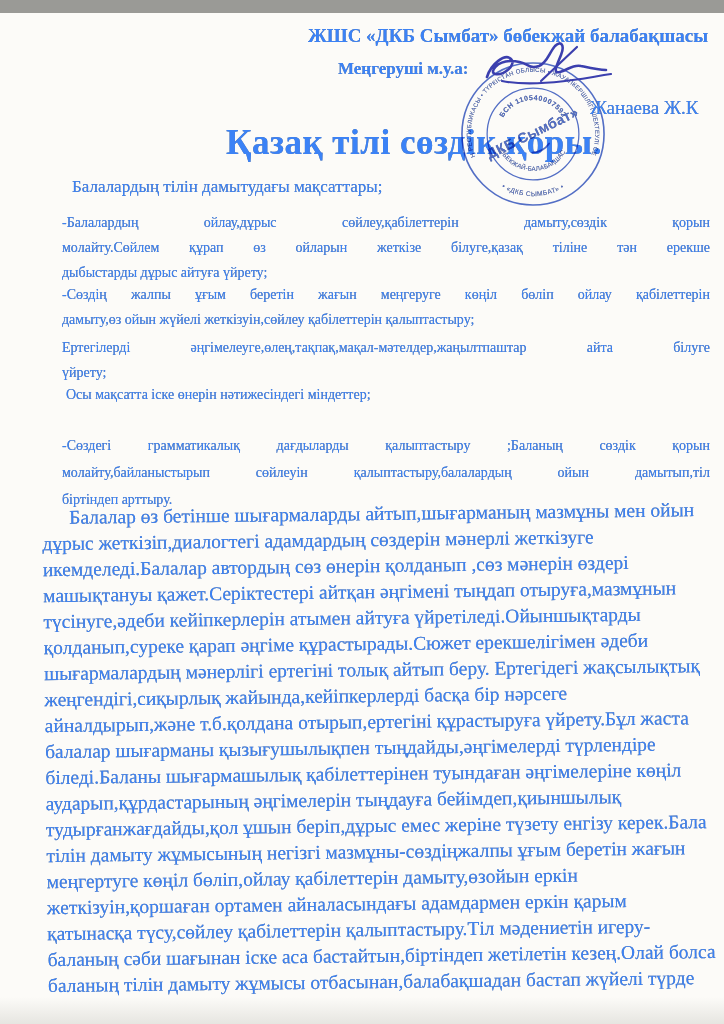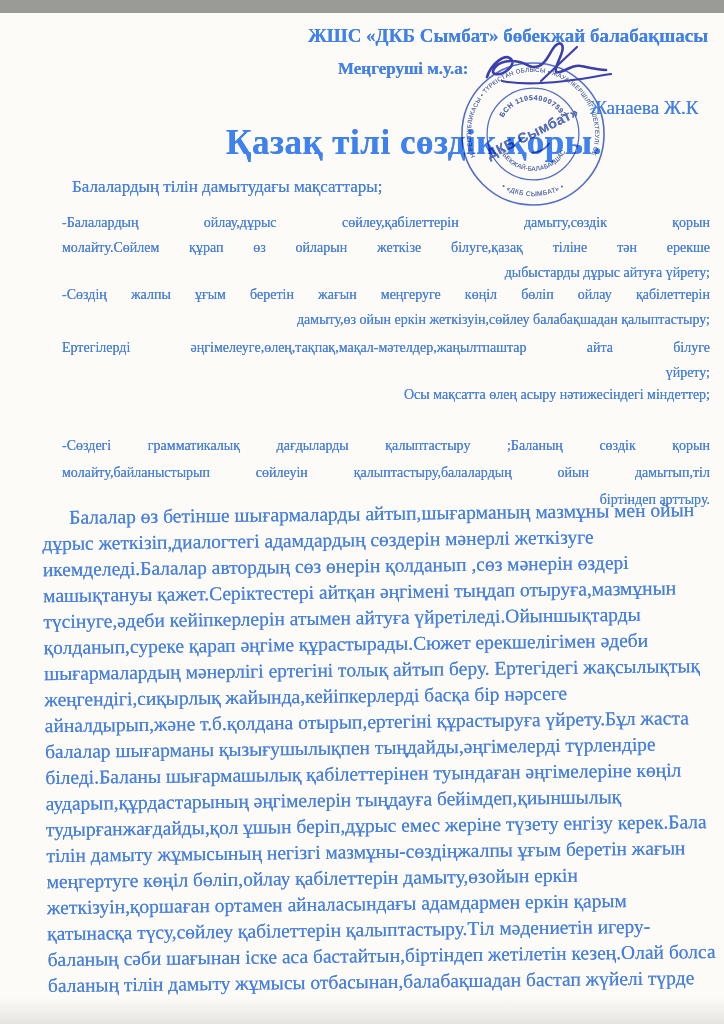--- a/index.html
+++ b/index.html
@@ -24,21 +24,21 @@
   .stamp text { font-family:"Liberation Sans", sans-serif; fill:#4a68c8; }
 
   .goals { position:absolute; left:72px; top:164px; font-size:17px; }
   .para  { position:absolute; left:62px; right:14px; font-size:14px; line-height:25px; }
   .p1 { top:197px; }
   .p2 { top:269px; }
   .p3 { top:322px; }
   .p4 { top:369px; left:66px; }
   .p5 { top:419px; line-height:27px; }
   .jl { text-align:justify; text-align-last:justify; }
-  .ll { text-align:right; }
+  .ll { text-align:left; }
 
   .main-para { position:absolute; left:42px; right:14px; top:484px;
                font-size:19.5px; line-height:26px;
                transform:rotate(-0.7deg); transform-origin:top right; }
   .main-para .line { white-space:nowrap; }
   .main-para .line:first-child { text-indent:27px; }
 
   .bottom-shade { position:absolute; left:0; right:0; bottom:12px; height:28px;
                   background:linear-gradient(to top, rgba(186,186,178,.35), rgba(186,186,178,0)); }
   .bottom-band  { position:absolute; left:0; right:0; bottom:0; height:13px;
@@ -96,29 +96,29 @@
   <div class="goals">Балалардың  тілін дамытудағы мақсаттары;</div>
 
   <div class="para p1">
     <div class="jl">-Балалардың ойлау,дұрыс сөйлеу,қабілеттерін дамыту,сөздік қорын</div>
     <div class="jl">молайту.Сөйлем құрап өз ойларын жеткізе білуге,қазақ тіліне тән ерекше</div>
     <div class="ll">дыбыстарды дұрыс айтуға үйрету;</div>
   </div>
 
   <div class="para p2">
     <div class="jl">-Сөздің жалпы ұғым беретін жағын меңгеруге көңіл бөліп ойлау қабілеттерін</div>
-    <div class="ll">дамыту,өз ойын еркін жеткізуін,сөйлеу балабақшадан қалыптастыру;</div>
+    <div class="ll">дамыту,өз ойын жүйелі жеткізуін,сөйлеу қабілеттерін қалыптастыру;</div>
   </div>
 
   <div class="para p3">
     <div class="jl">Ертегілерді әңгімелеуге,өлең,тақпақ,мақал-мәтелдер,жаңылтпаштар айта білуге</div>
     <div class="ll">үйрету;</div>
   </div>
 
-  <div class="para p4 ll">Осы мақсатта өлең асыру нәтижесіндегі міндеттер;</div>
+  <div class="para p4 ll">Осы мақсатта іске өнерін нәтижесіндегі міндеттер;</div>
 
   <div class="para p5">
     <div class="jl">-Сөздегі грамматикалық дағдыларды қалыптастыру ;Баланың сөздік қорын</div>
     <div class="jl">молайту,байланыстырып сөйлеуін қалыптастыру,балалардың ойын дамытып,тіл</div>
     <div class="ll">біртіндеп арттыру.</div>
   </div>
 
   <div class="main-para">
     <div class="line">Балалар өз бетінше шығармаларды айтып,шығарманың мазмұны мен ойын</div>
     <div class="line">дұрыс жеткізіп,диалогтегі адамдардың сөздерін мәнерлі жеткізуге</div>

